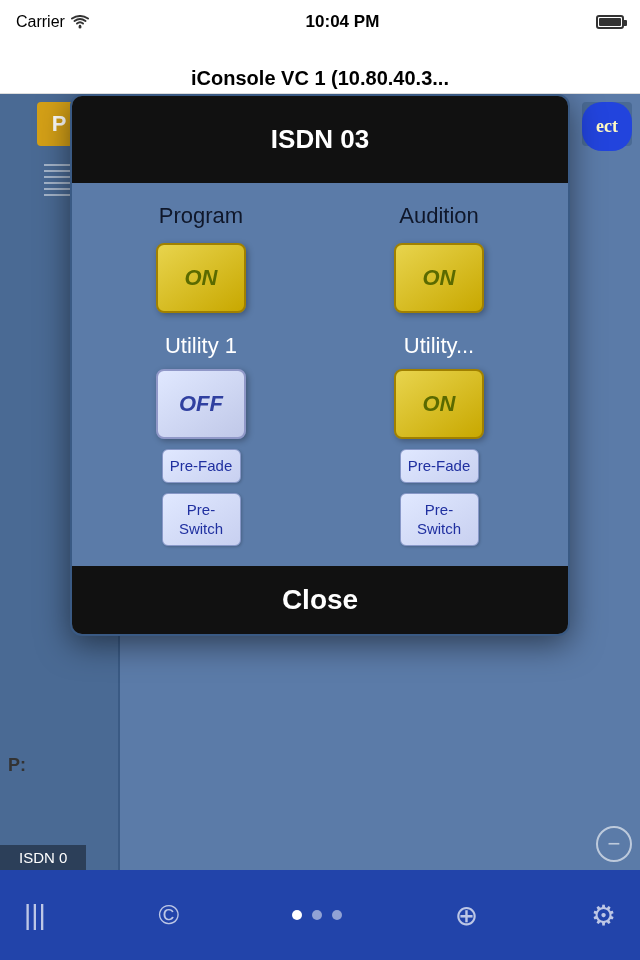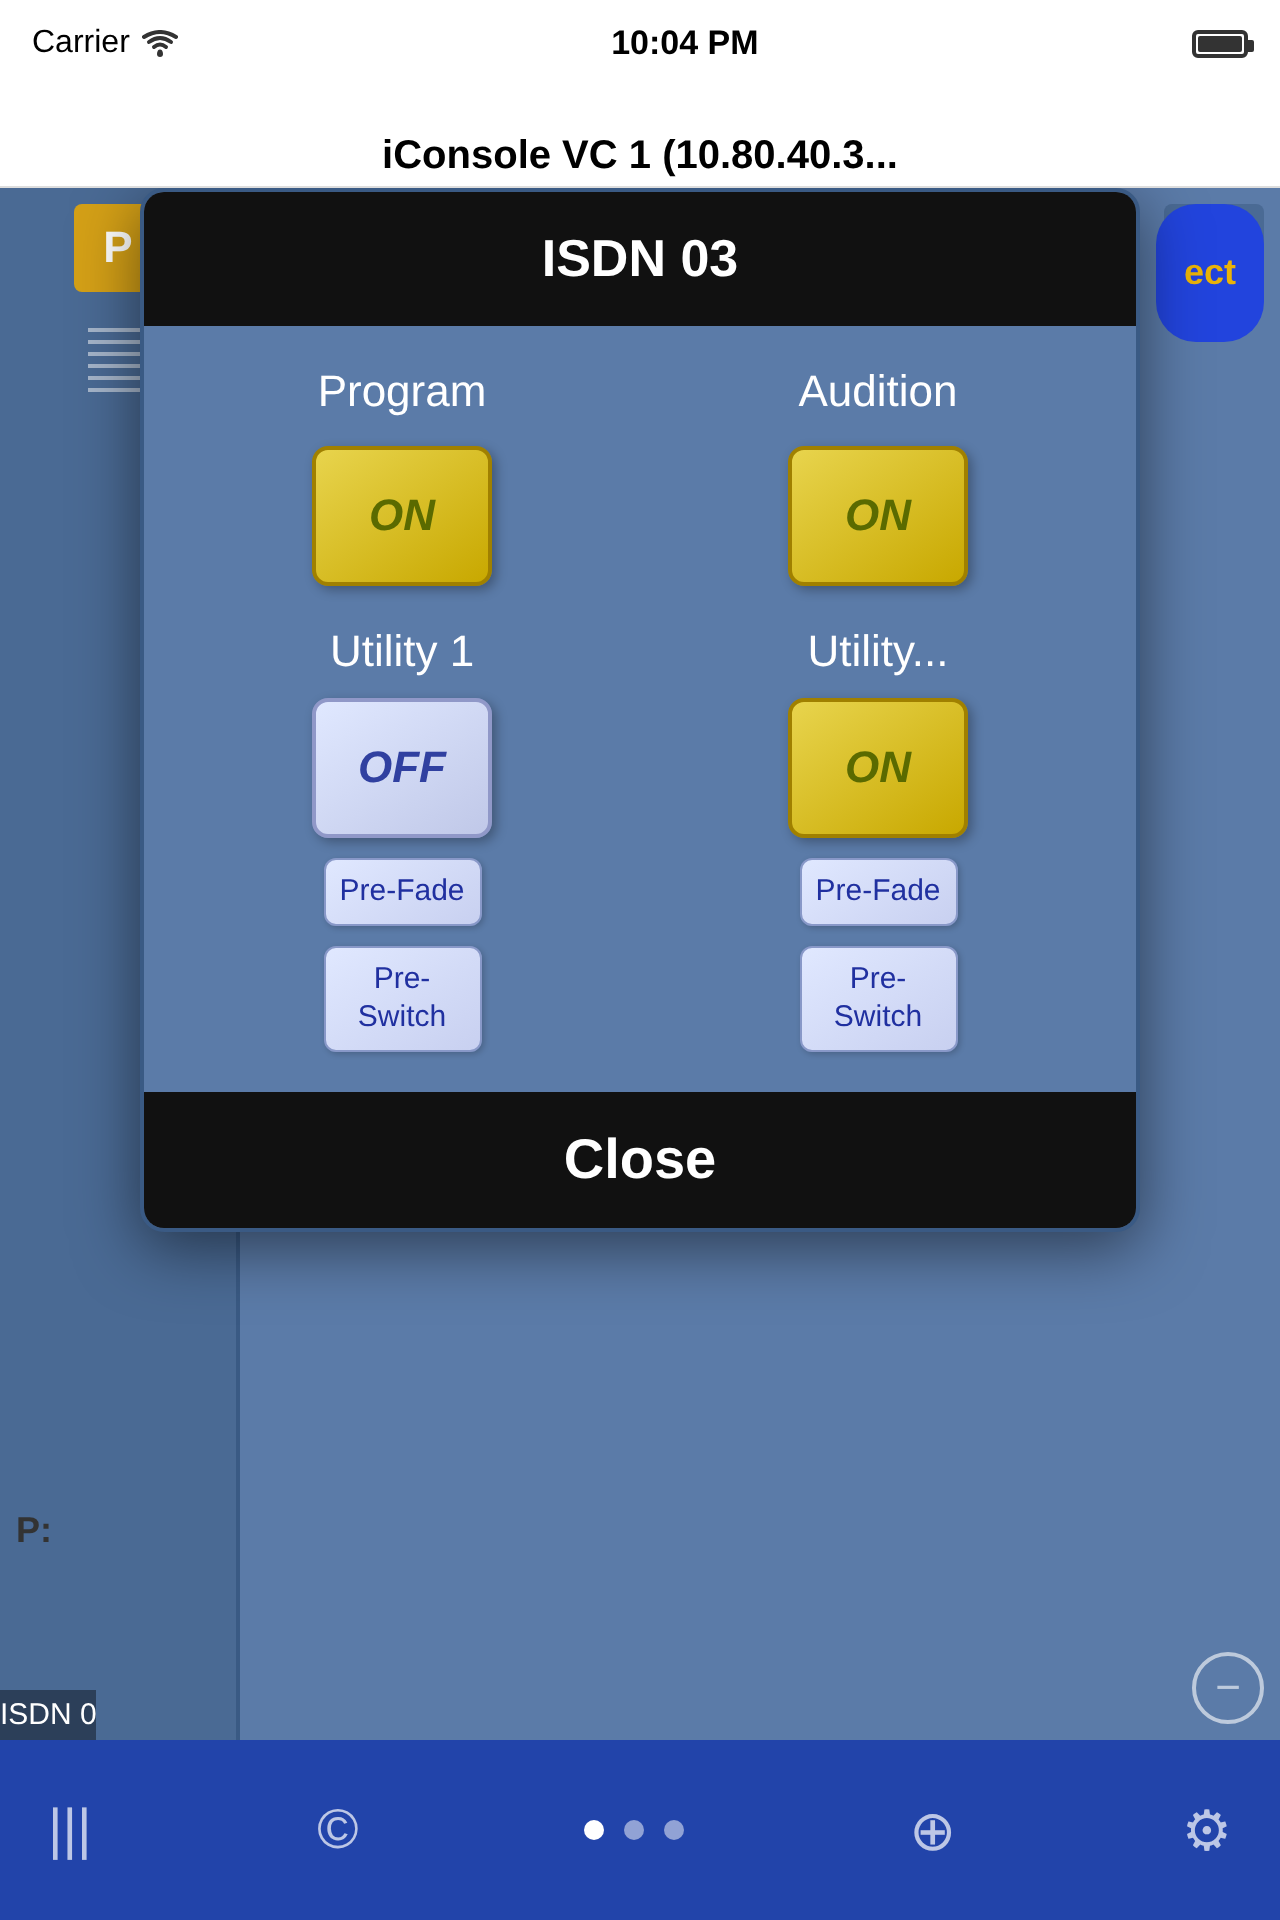--- a/index.html
+++ b/index.html
@@ -151,21 +151,21 @@
       background: #5b7ba8;
       border-radius: 12px;
       overflow: hidden;
       margin-top: 0;
       box-shadow: 0 8px 32px rgba(0,0,0,0.5);
       border: 2px solid #3a5a84;
     }
 
     .modal-header {
       background: #111;
-      padding: 18px 0;
+      padding: 28px 0;
       text-align: center;
     }
     .modal-title {
       color: white;
       font-size: 26px;
       font-weight: bold;
     }
 
     .modal-body {
       padding: 20px 30px;
@@ -175,21 +175,21 @@
     }
 
     .channel-column {
       display: flex;
       flex-direction: column;
       align-items: center;
       gap: 10px;
     }
 
     .channel-col-title {
-      color: #ffffff;
+      color: #0f172a;
       font-size: 22px;
       font-weight: 400;
       text-align: center;
       margin-bottom: 4px;
     }
 
     .on-button {
       width: 90px; height: 70px;
       background: linear-gradient(145deg, #e8d44d, #c8a800);
       border: 2px solid #a08000;
@@ -269,26 +269,27 @@
       font-size: 18px;
       font-weight: 600;
     }
 
     
     .connect-btn {
       position: absolute;
       right: 8px;
       top: 8px;
       background: #2244dd;
-      color: #eab308;
+      color: #fef9c3;
       border-radius: 20px;
-      padding: 24px 14px;
+      padding: 14px 14px;
       font-size: 18px;
       font-weight: 600;
       cursor: pointer;
+      font-family: Liberation Serif, serif;
     }
 
     
     .bottom-toolbar {
       width: 100%;
       height: 90px;
       background: #2244aa;
       display: flex;
       align-items: center;
       justify-content: space-between;
@@ -318,21 +319,21 @@
     }
 
     
     .isdn-bottom-label {
       position: absolute;
       bottom: 0;
       left: 0;
       background: rgba(0,0,0,0.4);
       color: white;
       font-size: 15px;
-      padding: 4px 0;
+      padding: 4px 19px;
     }
 
     
     .minus-btn {
       position: absolute;
       bottom: 8px;
       right: 8px;
       width: 36px; height: 36px;
       border-radius: 50%;
       border: 2px solid rgba(255,255,255,0.6);

